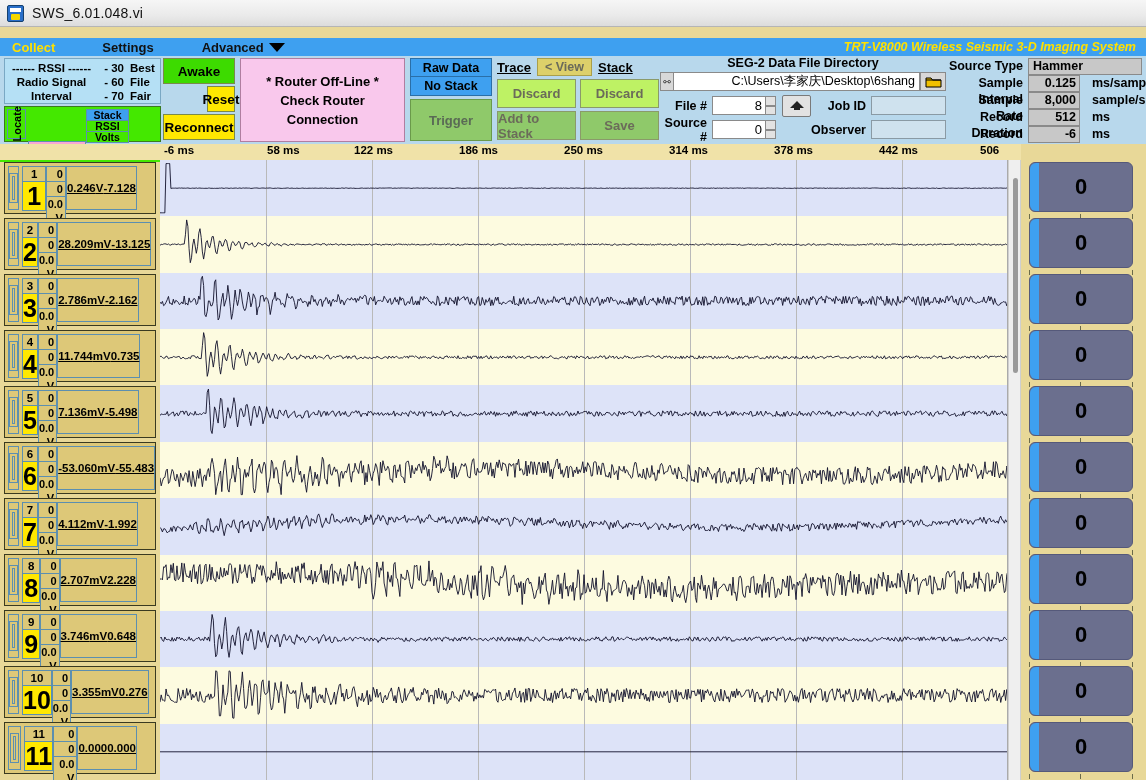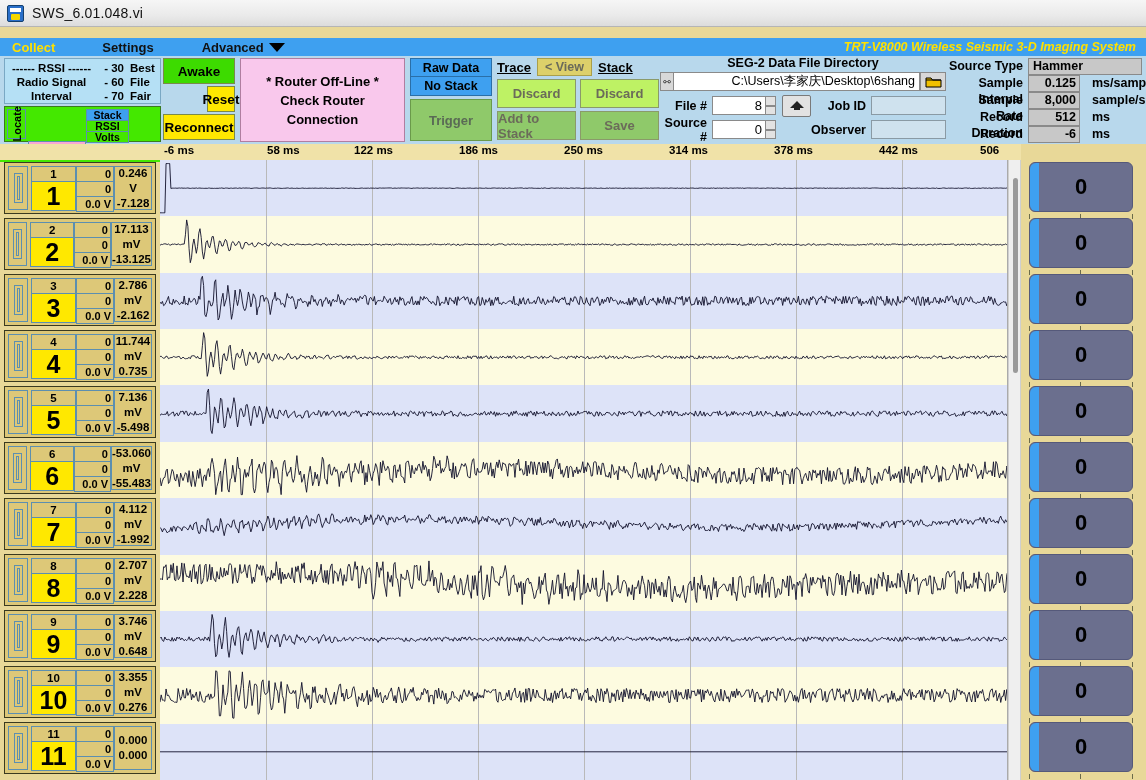--- a/index.html
+++ b/index.html
@@ -226,23 +226,23 @@
   .cr-ch{ flex:0 0 16px; border:1px solid #5c8fb0; background:#ddc878; font-size:11.5px;
           font-weight:bold; text-align:center; line-height:14px;}
   .cr-id{ flex:1; border:1px solid #5c8fb0; border-top:none; background:#ffe800;
           font-weight:bold; text-align:center; color:#000;}
   .cr-id.w1{ font-size:25px; line-height:28px;}
   .cr-id.w2{ font-size:25px; line-height:28px;}
   .cr-c3{ width:38px; margin:3px 0; display:flex; flex-direction:column;}
   .cr-c3 div{ flex:1; border:1px solid #5c8fb0; background:#ddc878; font-size:11px;
               font-weight:bold; text-align:right; padding-right:2px; line-height:14px;}
   .cr-c3 div + div{ border-top:none; }
-  .cr-c4{ flex:1; margin:3px 3px 3px 0; border:1px solid #5c8fb0; background:#ddc878;
-          display:flex; flex-direction:column; align-items:center; justify-content:center;
-          font-size:11.5px; font-weight:bold; line-height:15px;}
+  .cr-c4{ flex:1; margin:3px 18px 3px 0; border:1px solid #5c8fb0; background:#ddc878;
+          display:flex; flex-direction:row; align-items:center; justify-content:center;
+          font-size:11.5px; font-weight:bold; line-height:15px;text-decoration:underline;}
 
   
   .plotwrap{
     position:absolute; left:160px; top:160px; width:848px; height:620px;
     background:#e6ecfa; overflow:hidden; border-right:1px solid #aaa;
   }
   .band{ position:absolute; left:0; width:848px; }
   .band.odd{ background:#dde3f8; }
   .band.even{ background:#fdfbe0; }
   .vgrid{ position:absolute; top:0; width:1px; height:620px; background:#b9b9b9; }
@@ -482,21 +482,21 @@
         <div class="cr-c2">
           <div class="cr-ch">2</div>
           <div class="cr-id w1">2</div>
         </div>
         <div class="cr-c3">
           <div>0</div>
           <div>0</div>
           <div>0.0 V</div>
         </div>
         <div class="cr-c4">
-          <div>17.113</div>
+          <div>28.209</div>
           <div>mV</div>
           <div>-13.125</div>
         </div>
       </div>
       <div class="chan-row" style="top: 112px;">
         <div class="cr-locate">
           <i></i>
         </div>
         <div class="cr-c2">
           <div class="cr-ch">3</div>

